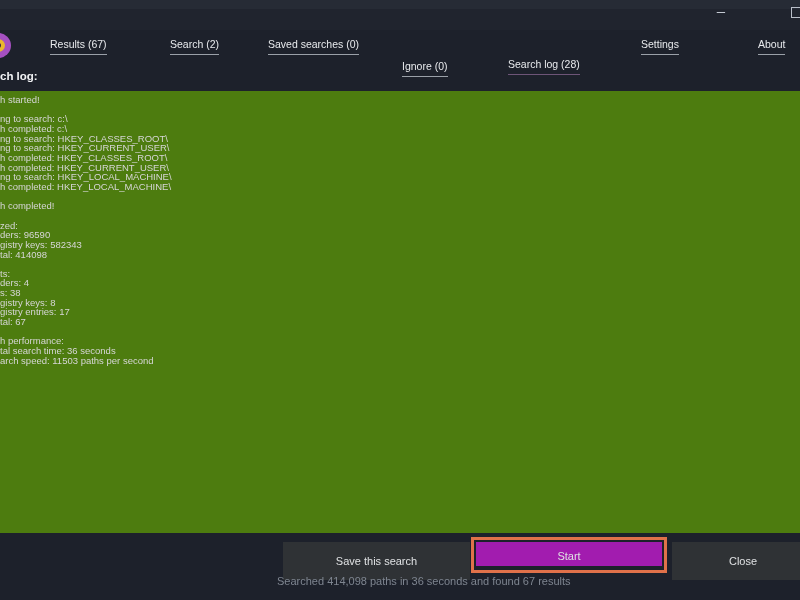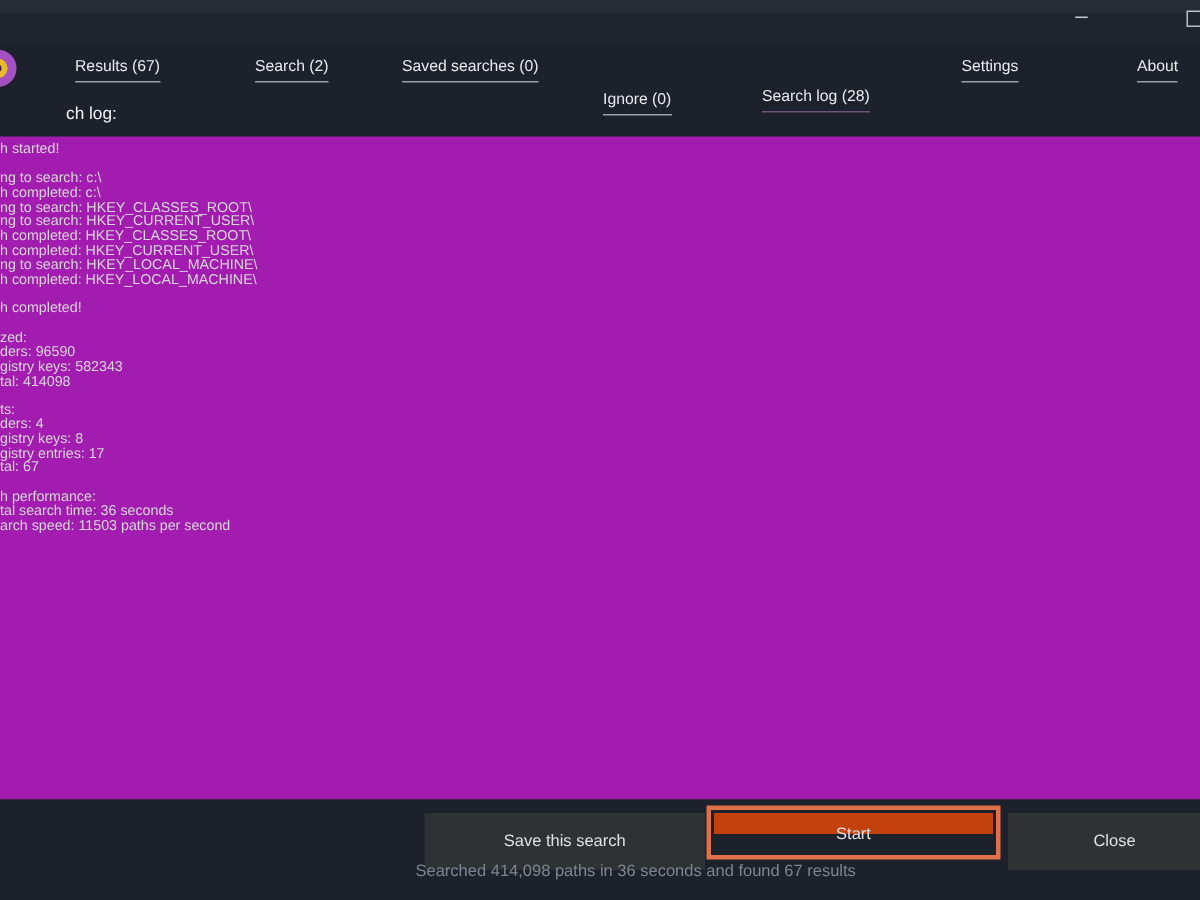--- a/index.html
+++ b/index.html
@@ -27,40 +27,40 @@
   }
   .tab.active{border-bottom-color:#6e5578;margin-top:20px;}
   div.tab:nth-of-type(1){left:50px;text-align:right;}
   div.tab:nth-of-type(2){left:170px;}
   div.tab:nth-of-type(3){left:268px;}
   div.tab:nth-of-type(4){left:402px;margin-top:22px;}
   div.tab:nth-of-type(5){left:508px;}
   div.tab:nth-of-type(6){left:641px;}
   div.tab:nth-of-type(7){left:758px;}
   
-  .section-label{position:absolute;left:0;top:70px;color:#f2f3f5;font-size:11.5px;font-weight:normal;padding-left:44px;}
+  .section-label{position:absolute;left:0;top:70px;color:#f2f3f5;font-size:11.5px;font-weight:bold;}
   
   .log-pane{
-    position:absolute;left:0;top:91px;width:800px;height:442px;background:#a21caf;
+    position:absolute;left:0;top:91px;width:800px;height:442px;background:#4d7c0f;
     color:#d6d6d6;font-size:9.5px;padding-top:4px;box-sizing:border-box;overflow:hidden;
   }
   .log-line{height:9.66px;line-height:9.66px;white-space:pre;}
   
   .footer{position:absolute;left:0;top:533px;width:800px;height:67px;background:#1d212b;}
   .btn{
     position:absolute;height:38px;background:#2f3235;color:#dfe1e3;border:none;
     font-family:"Liberation Sans",sans-serif;font-size:11px;text-align:center;line-height:26px;cursor:pointer;
   }
   .btn-save{left:283px;top:9px;width:187px;}
   .btn-close{left:672px;top:9px;width:142px;}
   .highlight-box{
     position:absolute;left:471px;top:4px;width:196px;height:36px;box-sizing:border-box;
     border:3px solid #e0714a;padding:2px;
   }
-  .btn-start{position:relative;width:100%;height:14px;background:#c2410c;color:#dfe1e3;
+  .btn-start{position:relative;width:100%;height:24px;background:#a21caf;color:#dfe1e3;
     border:none;font-family:"Liberation Sans",sans-serif;font-size:11px;line-height:26px;text-align:center;cursor:pointer;display:block;}
   .status-text{position:absolute;left:277px;top:42px;color:#7e8590;font-size:11px;white-space:nowrap;}
 </style>
 </head>
 <body>
 
 <div class="stage">
 
   <div class="titlebar">
     <div class="titlebar-top-edge"></div>
@@ -141,20 +141,21 @@
       <div class="log-line">gistry keys: 582343</div>
 
       <div class="log-line">tal: 414098</div>
 
       <div class="log-line">&nbsp;</div>
 
       <div class="log-line">ts:</div>
 
       <div class="log-line">ders: 4</div>
 
+      <div class="log-line">s: 38</div>
 
       <div class="log-line">gistry keys: 8</div>
 
       <div class="log-line">gistry entries: 17</div>
 
       <div class="log-line">tal: 67</div>
 
       <div class="log-line">&nbsp;</div>
 
       <div class="log-line">h performance:</div>

